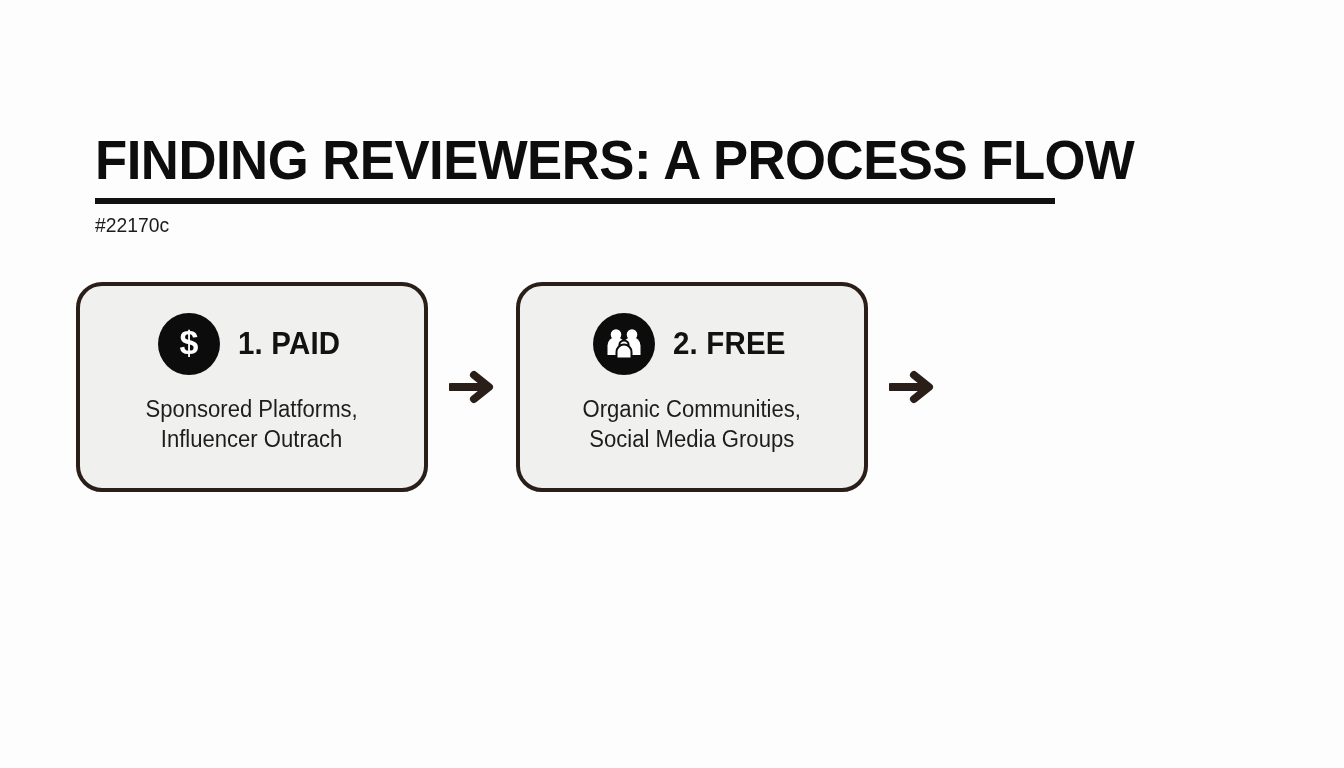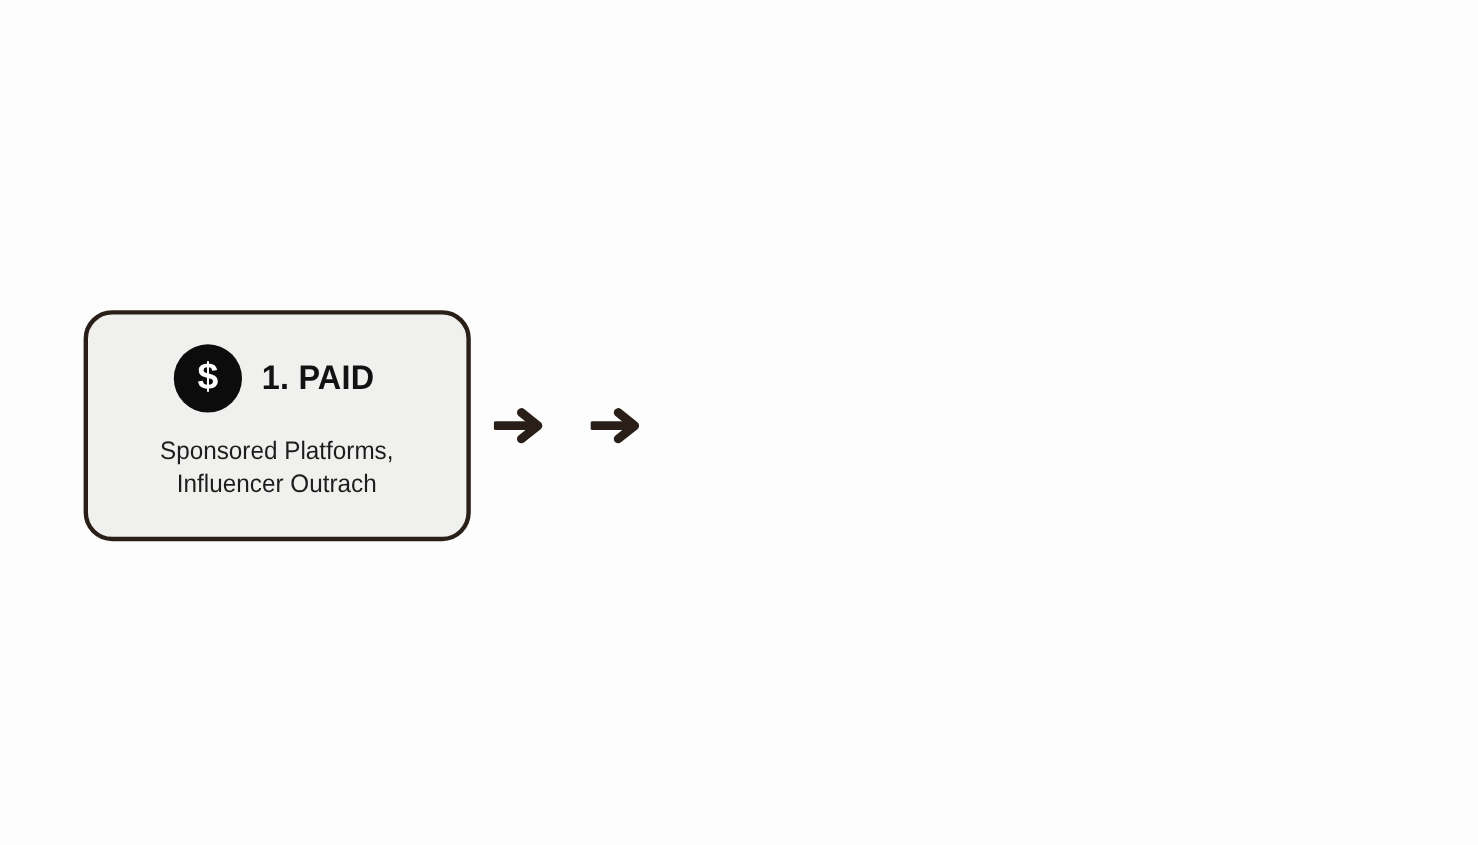--- a/index.html
+++ b/index.html
@@ -138,20 +138,25 @@
     justify-content: center;
     height: 210px;
   }
   .arrow svg { display: block; }
 </style>
 </head>
 <body>
 
 <div id="slide">
 
+  <div class="header">
+    <h1 class="slide-title">FINDING REVIEWERS: A PROCESS FLOW</h1>
+    <div class="title-rule"></div>
+    <div class="slide-subtitle">#22170c</div>
+  </div>
 
   <div class="flow">
 
     <div class="card">
       <div class="card-head">
         <span class="badge">
           <svg width="40" height="40" viewBox="0 0 40 40" aria-hidden="true">
             <text x="20" y="30" font-family="'Liberation Sans Narrow','Liberation Sans',sans-serif" font-size="34" font-weight="700" fill="#ffffff" text-anchor="middle">$</text>
           </svg>
         </span>
@@ -163,20 +168,39 @@
       </div>
     </div>
 
     <div class="arrow">
       <svg width="46" height="40" viewBox="0 0 46 40" aria-hidden="true">
         <path d="M2 20 H30" stroke="#2a1f18" stroke-width="8" stroke-linecap="round" fill="none"></path>
         <path d="M25 8 L40 20 L25 32" stroke="#2a1f18" stroke-width="8" stroke-linecap="round" stroke-linejoin="round" fill="none"></path>
       </svg>
     </div>
 
+    <div class="card">
+      <div class="card-head">
+        <span class="badge">
+          <svg width="42" height="42" viewBox="0 0 42 42" aria-hidden="true">
+            <circle cx="13" cy="11.5" r="5.3" fill="#ffffff"></circle>
+            <circle cx="29" cy="11.5" r="5.3" fill="#ffffff"></circle>
+            <path d="M4.5 32 V22.5 a8.5 8.5 0 0 1 17 0 V32 Z" fill="#ffffff"></path>
+            <path d="M20.5 32 V22.5 a8.5 8.5 0 0 1 17 0 V32 Z" fill="#ffffff"></path>
+            <circle cx="21" cy="22" r="4.6" fill="#ffffff" stroke="#0c0c0c" stroke-width="2"></circle>
+            <path d="M13.5 35.5 V29 a7.5 7.5 0 0 1 15 0 V35.5 Z" fill="#ffffff" stroke="#0c0c0c" stroke-width="2"></path>
+          </svg>
+        </span>
+        <span class="card-title">2. FREE</span>
+      </div>
+      <div class="card-body">
+        <span class="line">Organic Communities,</span>
+        <span class="line">Social Media Groups</span>
+      </div>
+    </div>
 
     <div class="arrow">
       <svg width="46" height="40" viewBox="0 0 46 40" aria-hidden="true">
         <path d="M2 20 H30" stroke="#2a1f18" stroke-width="8" stroke-linecap="round" fill="none"></path>
         <path d="M25 8 L40 20 L25 32" stroke="#2a1f18" stroke-width="8" stroke-linecap="round" stroke-linejoin="round" fill="none"></path>
       </svg>
     </div>
 
 
   </div>

